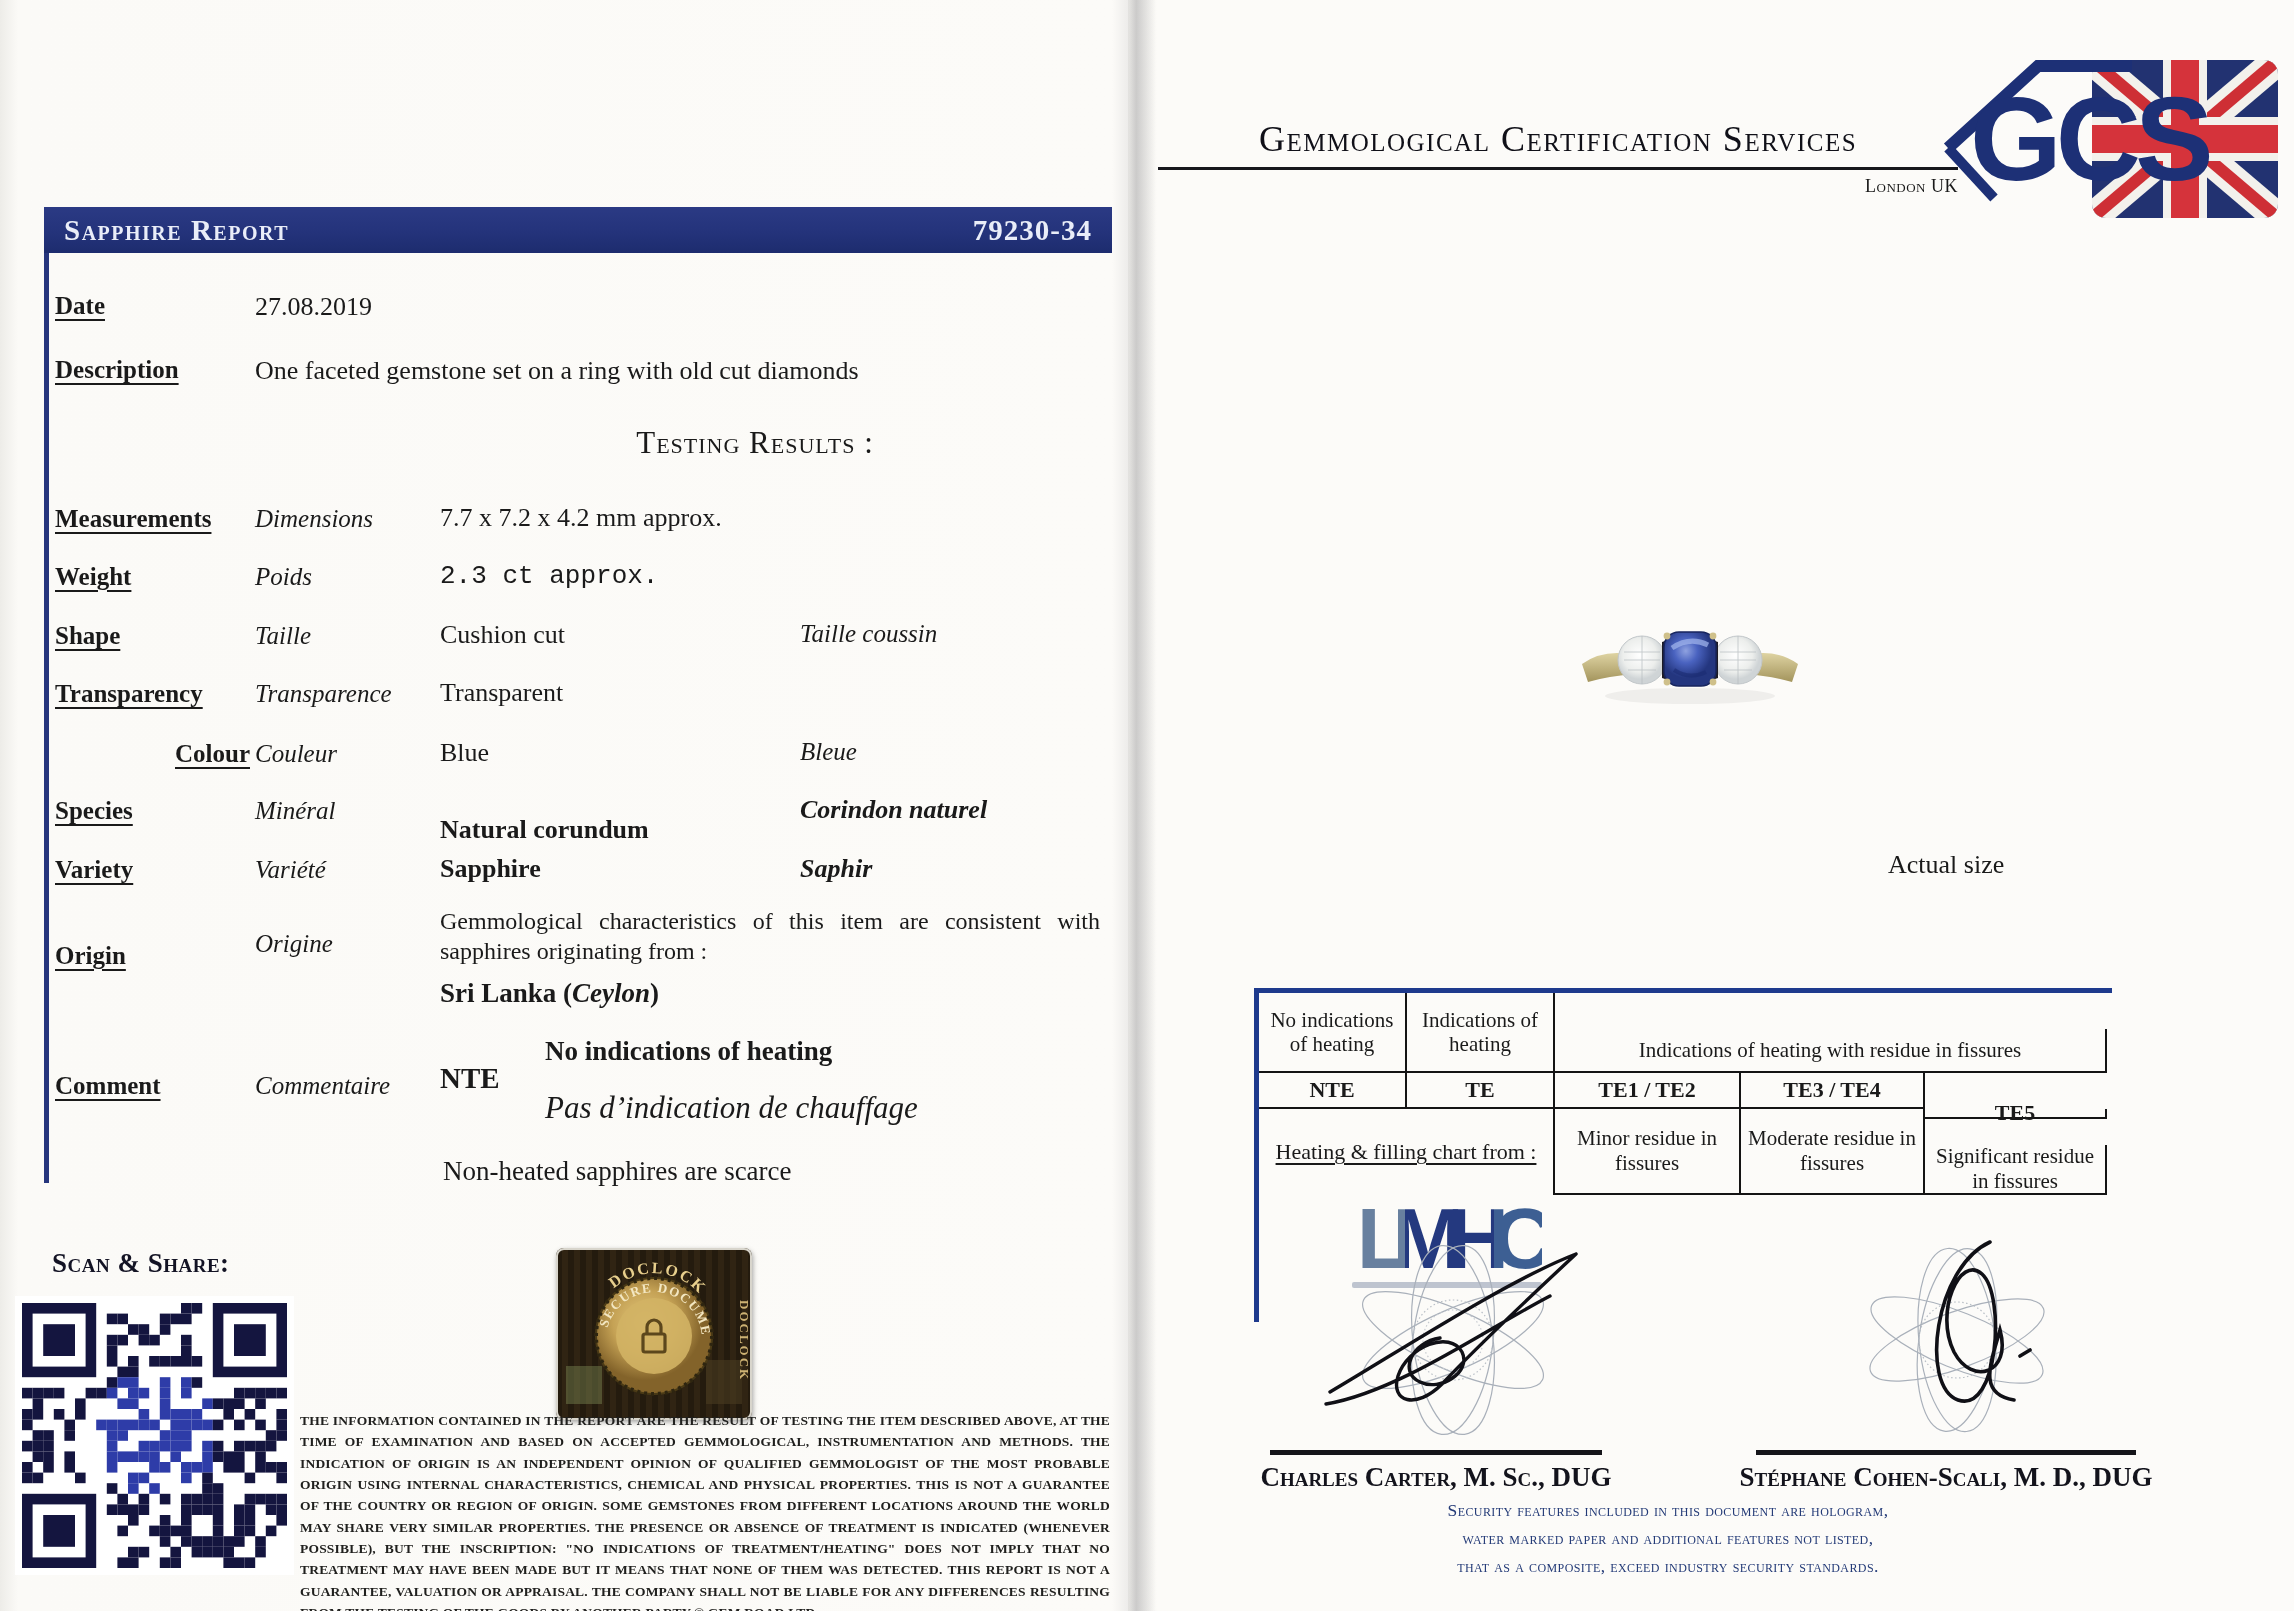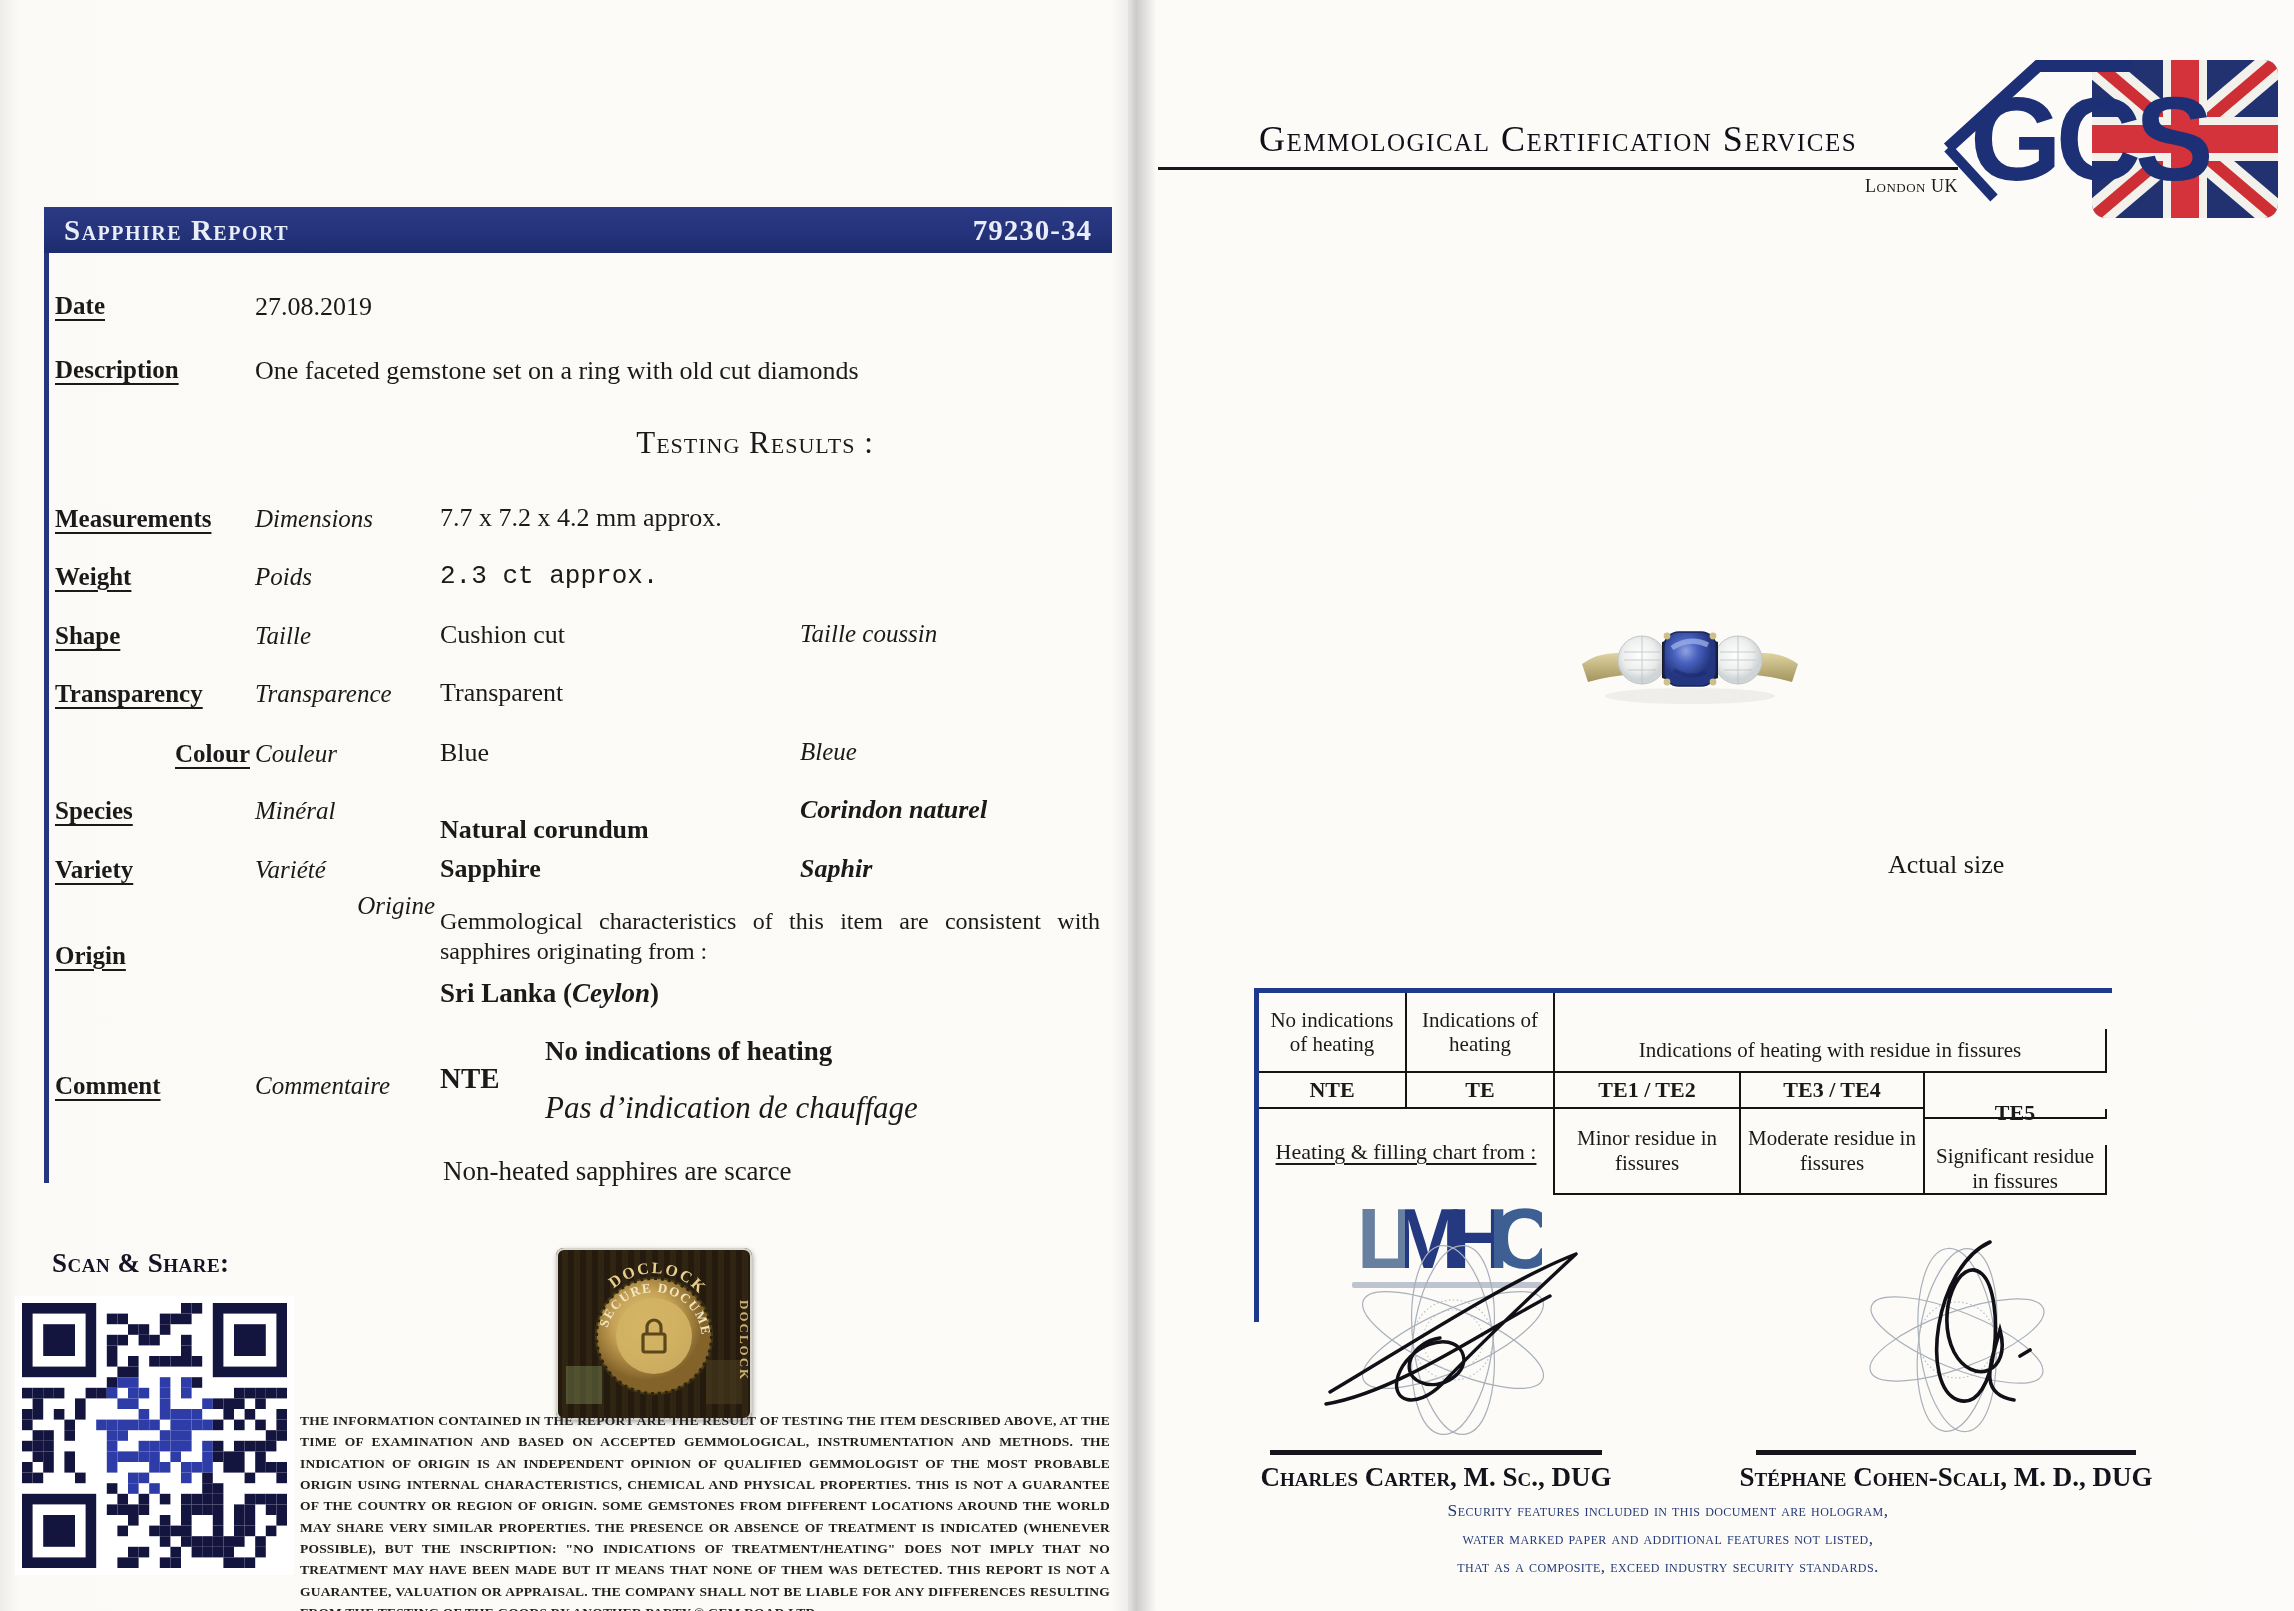--- a/index.html
+++ b/index.html
@@ -128,21 +128,21 @@
   <div class="abs fr col-fr" style="top:797px;">Minéral</div>
   <div class="abs valb col-val" style="top:779px;margin-top:36px;">Natural corundum</div>
   <div class="abs frvb col-frv" style="top:795px;">Corindon naturel</div>
 
   <div class="abs lbl col-label" style="top:856px;">Variety</div>
   <div class="abs fr col-fr" style="top:856px;">Variété</div>
   <div class="abs valb col-val" style="top:854px;">Sapphire</div>
   <div class="abs frvb col-frv" style="top:854px;">Saphir</div>
 
   <div class="abs lbl col-label" style="top:942px;">Origin</div>
-  <div class="abs fr col-fr" style="top:892px;text-align:right;">Origine</div>
+  <div class="abs fr col-fr" style="top:930px;">Origine</div>
   <div class="abs" id="origin-par">Gemmological characteristics of this item are consistent with sapphires originating from :</div>
   <div class="abs" id="origin-val"><span>Sri Lanka (</span><i>Ceylon</i><span>)</span></div>
 
   <div class="abs lbl col-label" style="top:1072px;">Comment</div>
   <div class="abs fr col-fr" style="top:1072px;">Commentaire</div>
   <div class="abs" id="comment-code">NTE</div>
   <div class="abs" id="comment-en">No indications of heating</div>
   <div class="abs" id="comment-fr-val">Pas d’indication de chauffage</div>
 
   <div class="abs" id="note">Non-heated sapphires are scarce</div>

